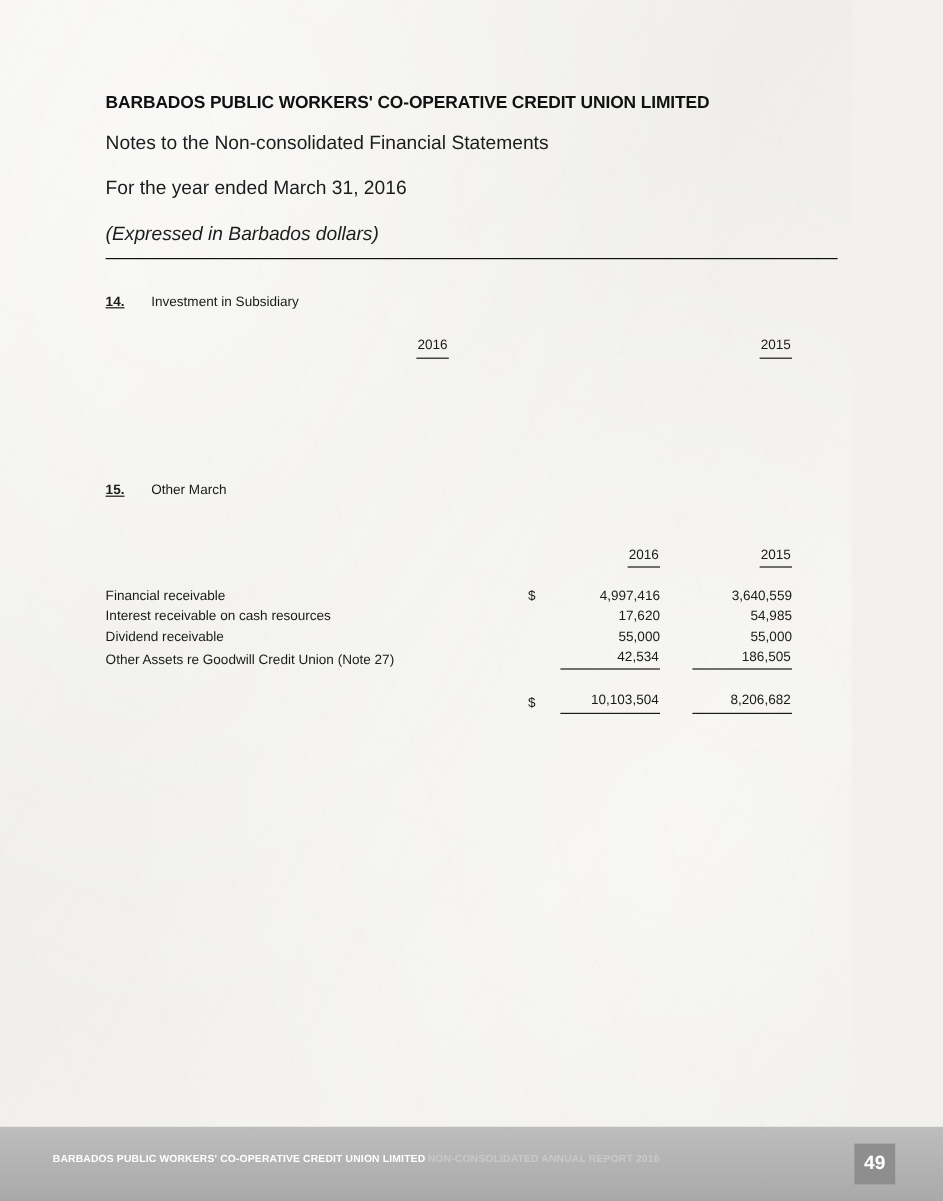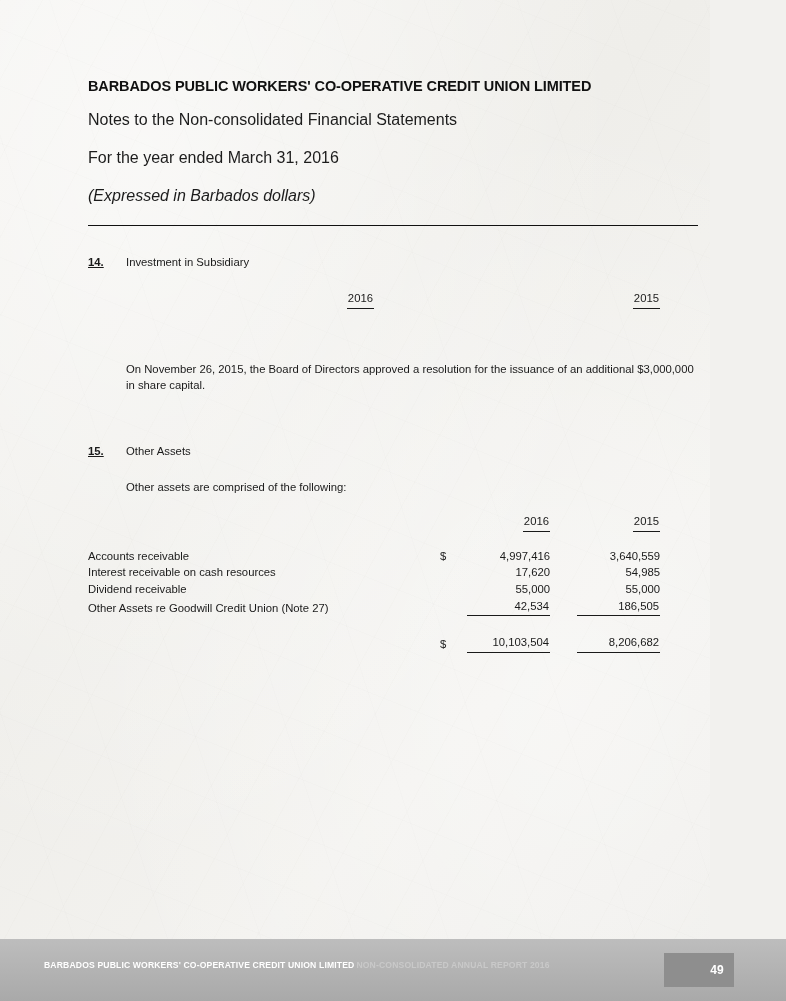--- a/index.html
+++ b/index.html
@@ -48,20 +48,21 @@
     margin: 0 0 17px 0;
     color: #111;
   }
   .sub-line {
     font-size: 16px;
     margin: 0 0 20px 0;
     color: #1c1c1c;
   }
   .sub-line.italic {
     font-style: italic;
+    margin-bottom: 10px;
   }
   .rule {
     border: none;
     border-top: 1.6px solid #111;
     margin: 0 0 30px 0;
     width: 610px;
   }
   .note-head {
     display: flex;
     margin-bottom: 4px;
@@ -149,32 +150,31 @@
   }
   .footer-left {
     color: #ffffff;
   }
   .footer-right {
     color: #c9c9c9;
     margin-left: 2px;
   }
   .page-badge {
     position: absolute;
-    right: 52px;
+    right: 40px;
     top: 14px;
     width: 34px;
     height: 34px;
     background: #8e8e8e;
     color: #ffffff;
-    font-size: 12px;
+    font-size: 16px;
     font-weight: bold;
     display: flex;
     align-items: center;
     justify-content: center;
-    padding-left: 36px;
   }
 </style>
 </head>
 <body>
 
 <div class="page">
   <div class="paper-noise"></div>
 
   <div class="content">
 
@@ -202,51 +202,49 @@
         <td class="colhead"><span class="uline">2015</span></td>
       </tr>
       <tr>
             <td colspan="5" style="height:18px"></td>
           </tr>
     </tbody>
       </table>
 
     <div class="spacer-34"></div>
 
-    <p class="body-text indent">On November 26, 2015, the Board of Directors approved a resolution for the issuance of an additional $3,000,000 in share capital.</p>
 
     <div class="spacer-34"></div>
     <div class="spacer-18"></div>
 
     <div class="note-head">
       <div class="note-num">15.</div>
-      <div class="note-title">Other Assets</div>
+      <div class="note-title">Other March</div>
     </div>
 
     <div class="spacer-18"></div>
 
-    <p class="body-text indent">Other assets are comprised of the following:</p>
 
     <div class="spacer-18"></div>
 
     <table class="fin">
       <tbody>
           <tr>
         <td class="label"></td>
         <td class="cur"></td>
         <td class="colhead"><span class="uline">2016</span></td>
         <td class="gap"></td>
         <td class="colhead"><span class="uline">2015</span></td>
       </tr>
       <tr>
             <td colspan="5" style="height:16px"></td>
           </tr>
 
       <tr>
-        <td class="label">Accounts receivable</td>
+        <td class="label">Financial receivable</td>
         <td class="cur">$</td>
         <td class="num">4,997,416</td>
         <td class="gap"></td>
         <td class="num">3,640,559</td>
       </tr>
       <tr>
         <td class="label">Interest receivable on cash resources</td>
         <td class="cur"></td>
         <td class="num">17,620</td>
         <td class="gap"></td>

